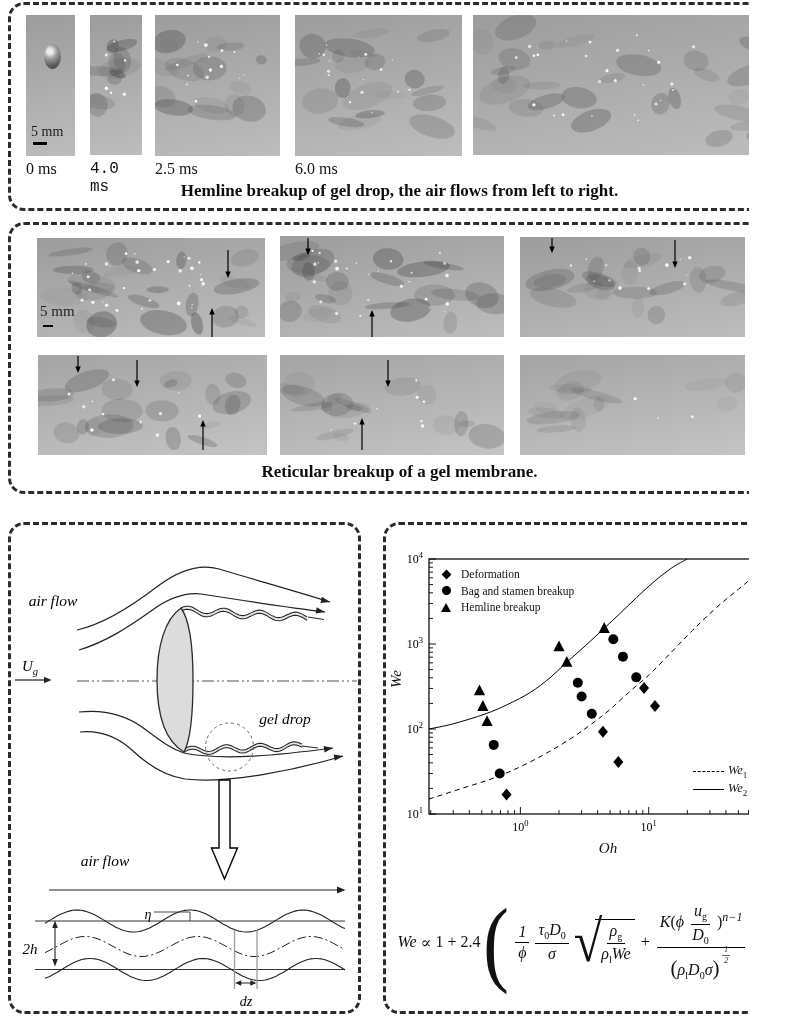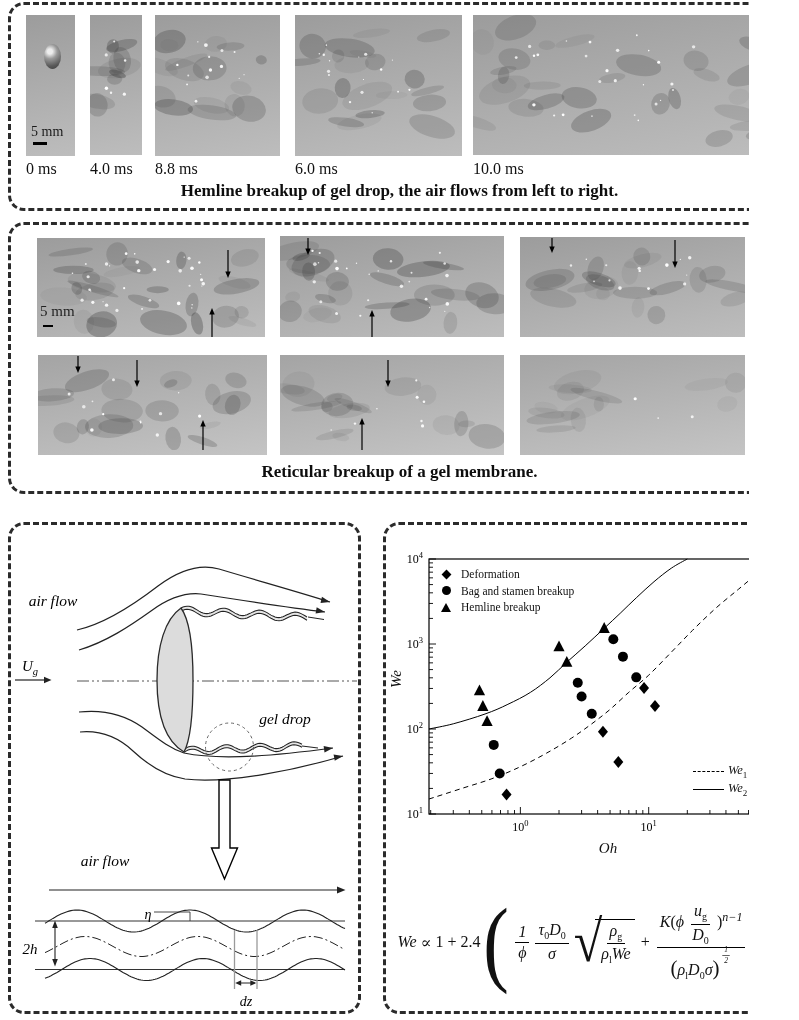--- a/index.html
+++ b/index.html
@@ -216,24 +216,23 @@
         <circle cx="198.89654320987654" cy="68.98198611111113" r="1.6" fill="rgba(255,255,255,0.83)"></circle>
         <circle cx="144.60790123456792" cy="35.36024537037037" r="1.7" fill="rgba(255,255,255,0.79)"></circle>
         <circle cx="170.43777777777774" cy="69.70294907407407" r="0.7" fill="rgba(255,255,255,0.93)"></circle>
       </svg>
     </div>
 
   <div class="scale-label" style="left:31px;top:124px;">5 mm</div>
   <div class="scale-bar" style="left:33px;top:142px;width:14px;height:2.5px;"></div>
 
   <div class="ts" style="left:26px;width:49px;">0 ms</div>
-  <div class="ts" style="left:90px;width:52px;">4.0 ms</div>
-  <div class="ts" style="left:155px;width:125px;">8.8 ms</div>
+  <div class="ts" style="left:90px;width:52px;font-family:Liberation Mono, monospace;">4.0 ms</div>
+  <div class="ts" style="left:155px;width:125px;">2.5 ms</div>
   <div class="ts" style="left:295px;width:167px;">6.0 ms</div>
-  <div class="ts" style="left:473px;width:297px;">10.0 ms</div>
 
   <div class="caption" style="top:181px;">Hemline breakup of gel drop, the air flows from left to right.</div>
 
   <div class="panel" id="panelB" style="left:8px;top:222px;width:783px;height:272px;"></div>
   <div class="photo" id="pb1" style="left:37px;top:238px;width:228px;height:99px;">
       <svg width="228" height="99">
         <ellipse cx="199.4253086419753" cy="48.35198069272977" rx="23.116615226337448" ry="7.221493484224966" fill="rgba(60,60,60,0.24)" transform="rotate(-10 199 48)"></ellipse>
         <ellipse cx="100.11535493827161" cy="27.89181721536351" rx="15.753292181069959" ry="7.099837105624143" fill="rgba(60,60,60,0.19)" transform="rotate(18 100 28)"></ellipse>
         <ellipse cx="159.88873456790122" cy="85.48272781207133" rx="5.741820987654321" ry="11.330032578875171" fill="rgba(60,60,60,0.34)" transform="rotate(-13 160 85)"></ellipse>
         <ellipse cx="33.7454475308642" cy="14.038045816186557" rx="22.415534979423867" ry="3.2454132373113853" fill="rgba(60,60,60,0.19)" transform="rotate(-8 34 14)"></ellipse>

